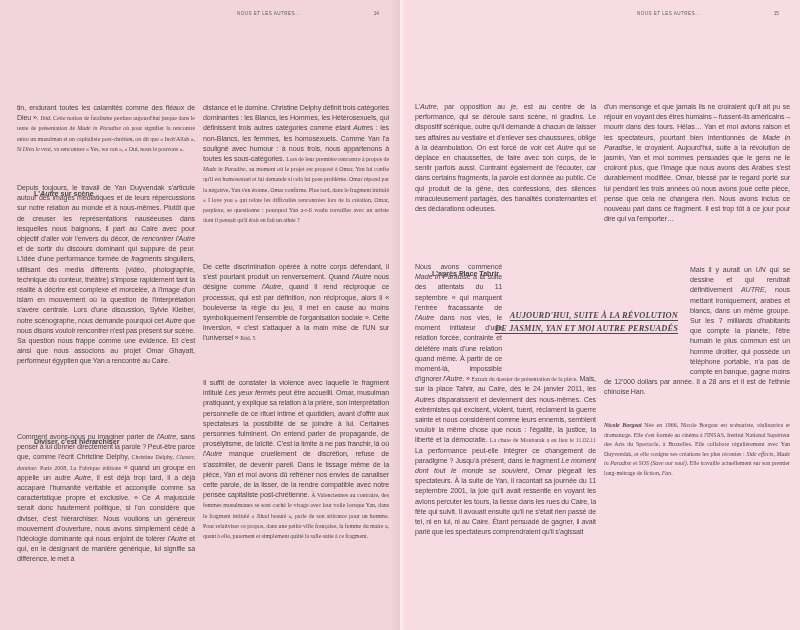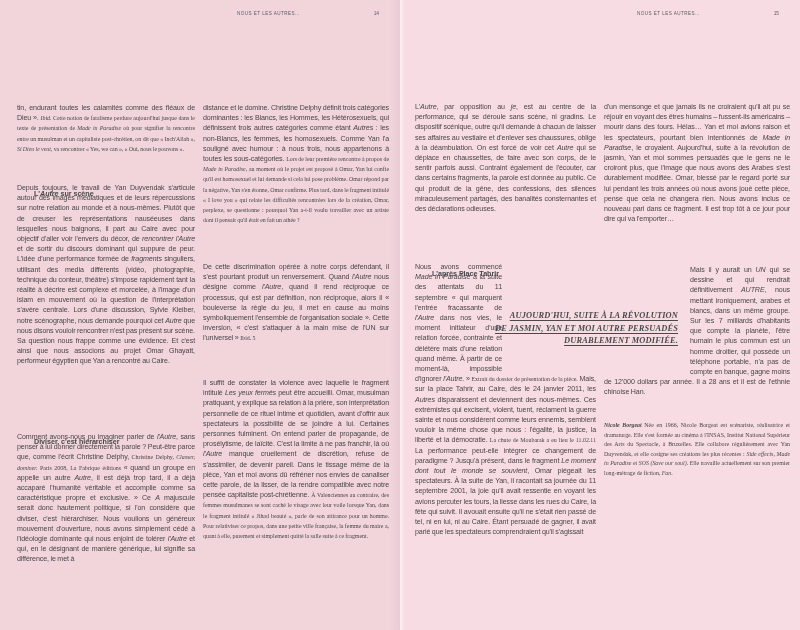--- a/index.html
+++ b/index.html
@@ -101,17 +101,16 @@
 
     <p class="para" style="left:204px; width:186px; top:102px"><span>d'un mensonge et que jamais ils ne croiraient qu'il ait pu se réjouir en voyant des êtres humains – fussent-ils américains – mourir dans des tours. Hélas… Yan et moi avions raison et les spectateurs, pourtant bien intentionnés de </span><span class="run-i">Made in Paradise</span><span>, le croyaient. Aujourd'hui, suite à la révolution de jasmin, Yan et moi sommes persuadés que le gens ne le croiront plus, que l'image que nous avons des Arabes s'est durablement modifiée. Omar, blessé par le regard porté sur lui pendant les trois années où nous avons joué cette pièce, pense que cela ne changera rien. Nous avons inclus ce nouveau pari dans ce fragment. Il est trop tôt à ce jour pour dire qui va l'emporter…</span></p>
 
     <p class="para" style="left:204px; width:186px; top:265px"><span class="wrap-spacer-left"></span><span>Mais il y aurait un </span><span class="run-i">UN</span><span> qui se dessine et qui rendrait définitivement </span><span class="run-i">AUTRE</span><span>, nous mettant ironiquement, arabes et blancs, dans un même groupe. Sur les 7 milliards d'habitants que compte la planète, l'être humain le plus commun est un homme droitier, qui possède un téléphone portable, n'a pas de compte en banque, gagne moins de 12'000 dollars par année. Il a 28 ans et il est de l'ethnie chinoise Han.</span></p>
 
     <p class="para bio" style="left:204px; width:186px; top:421px"><span class="run-nbi">Nicole Borgeat</span><span class="run-n">   Née en 1966, Nicole Borgeat est scénariste, réalisatrice et dramaturge. Elle s'est formée au cinéma à l'INSAS, Institut National Supérieur des Arts du Spectacle, à Bruxelles. Elle collabore régulièrement avec Yan Duyvendak, et elle cosigne ses créations les plus récentes : </span><span class="run-ni">Side effects</span><span class="run-n">, </span><span class="run-ni">Made in Paradise</span><span class="run-n"> et </span><span class="run-ni">SOS (Save our soul)</span><span class="run-n">. Elle travaille actuellement sur son premier long-métrage de fiction, </span><span class="run-ni">Fan</span><span class="run-n">.</span></p>
 
     <aside class="pull-quote">
       <div class="quote-line">AUJOURD'HUI, SUITE À LA RÉVOLUTION</div>
       <div class="quote-line">DE JASMIN, YAN ET MOI AUTRE PERSUADÉS</div>
-      <div class="quote-line">DURABLEMENT MODIFIÉE.</div>
     </aside>
   </section>
 
 </div>
 
 </body></html>

